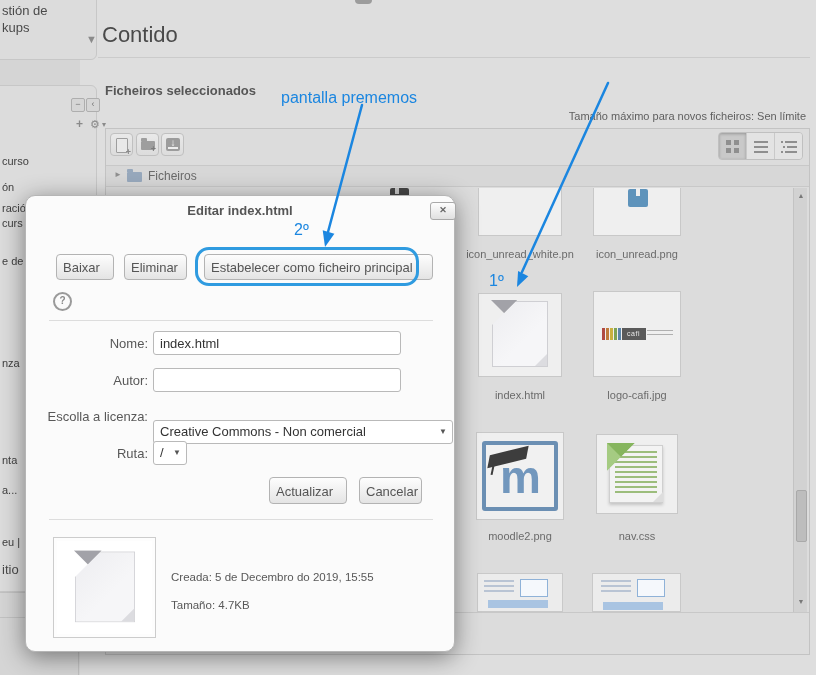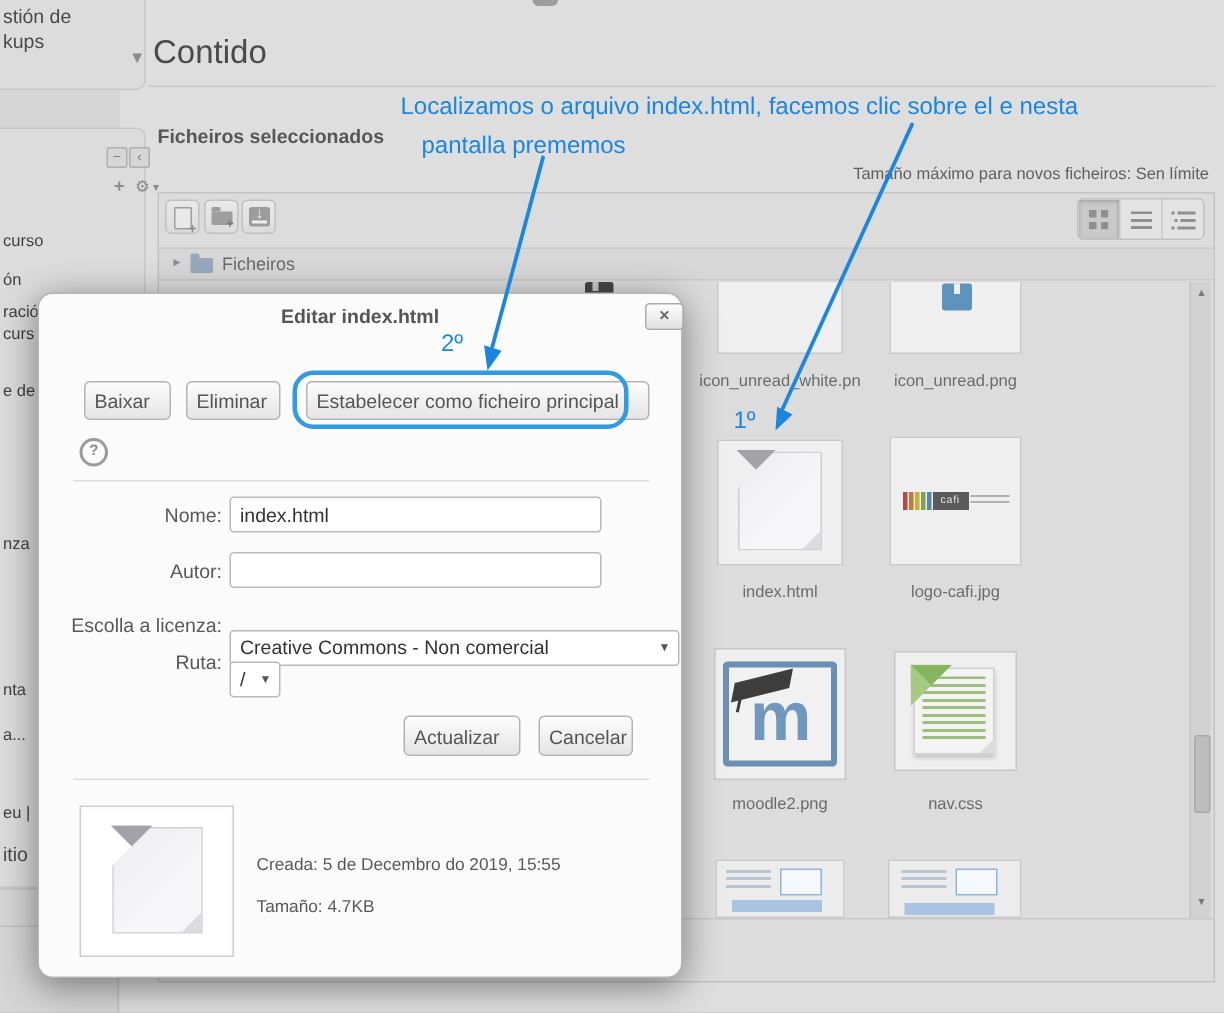--- a/index.html
+++ b/index.html
@@ -311,21 +311,21 @@
 
     <span class="flabel" style="top:140px;">Nome:</span>
     <input class="finput" style="top: 135px;" value="index.html">
     <span class="flabel" style="top:177px;">Autor:</span>
     <input class="finput" style="top: 172px;" value="">
     <span class="flabel" style="top:213px;">Escolla a licenza:</span>
     <div class="fselect" style="top:224px;width:300px;">
       <span>Creative Commons - Non comercial</span>
       <span class="caret">▼</span>
     </div>
-    <span class="flabel" style="top:238px;">Ruta:</span>
+    <span class="flabel" style="top:250px;">Ruta:</span>
     <div class="fselect" style="top:245px;width:34px;">
       <span>/</span>
       <span class="caret">▼</span>
     </div>
 
     <button class="mbtn" id="btn-actualizar">Actualizar</button>
     <button class="mbtn" id="btn-cancelar">Cancelar</button>
 
     <div class="mdivider" style="top:323px;"></div>
 
@@ -334,21 +334,20 @@
         <div class="body"></div>
           <div class="flap"></div>
           <div class="curl"></div>
       </div>
     </div>
     <span class="meta-line" style="top:375px;">Creada: 5 de Decembro do 2019, 15:55</span>
     <span class="meta-line" style="top:403px;">Tamaño: 4.7KB</span>
   </div>
 
   <div class="abs" id="overlay">
-    <span class="anno-text" style="left:267px;top:63px;">Localizamos o arquivo index.html, facemos clic sobre el e nesta</span>
     <span class="anno-text" style="left:281px;top:89px;">pantalla prememos</span>
     <span class="anno-step" style="left:294px;top:221px;">2º</span>
     <span class="anno-step" style="left:489px;top:272px;">1º</span>
     <svg width="816" height="675" style="position:absolute;left:0;top:0;">
       <path d="M362,105 L328,232" stroke="#1b86e0" stroke-width="2.5" fill="none" stroke-linecap="round"></path>
       <polygon points="325,247 334.4,233.8 322.7,230.2" fill="#1b86e0"></polygon>
       <path d="M608,83 L522,272" stroke="#1b86e0" stroke-width="2.5" fill="none" stroke-linecap="round"></path>
       <polygon points="517,287 528.3,276.3 518.1,271.1" fill="#1b86e0"></polygon>
     </svg>
   </div>

